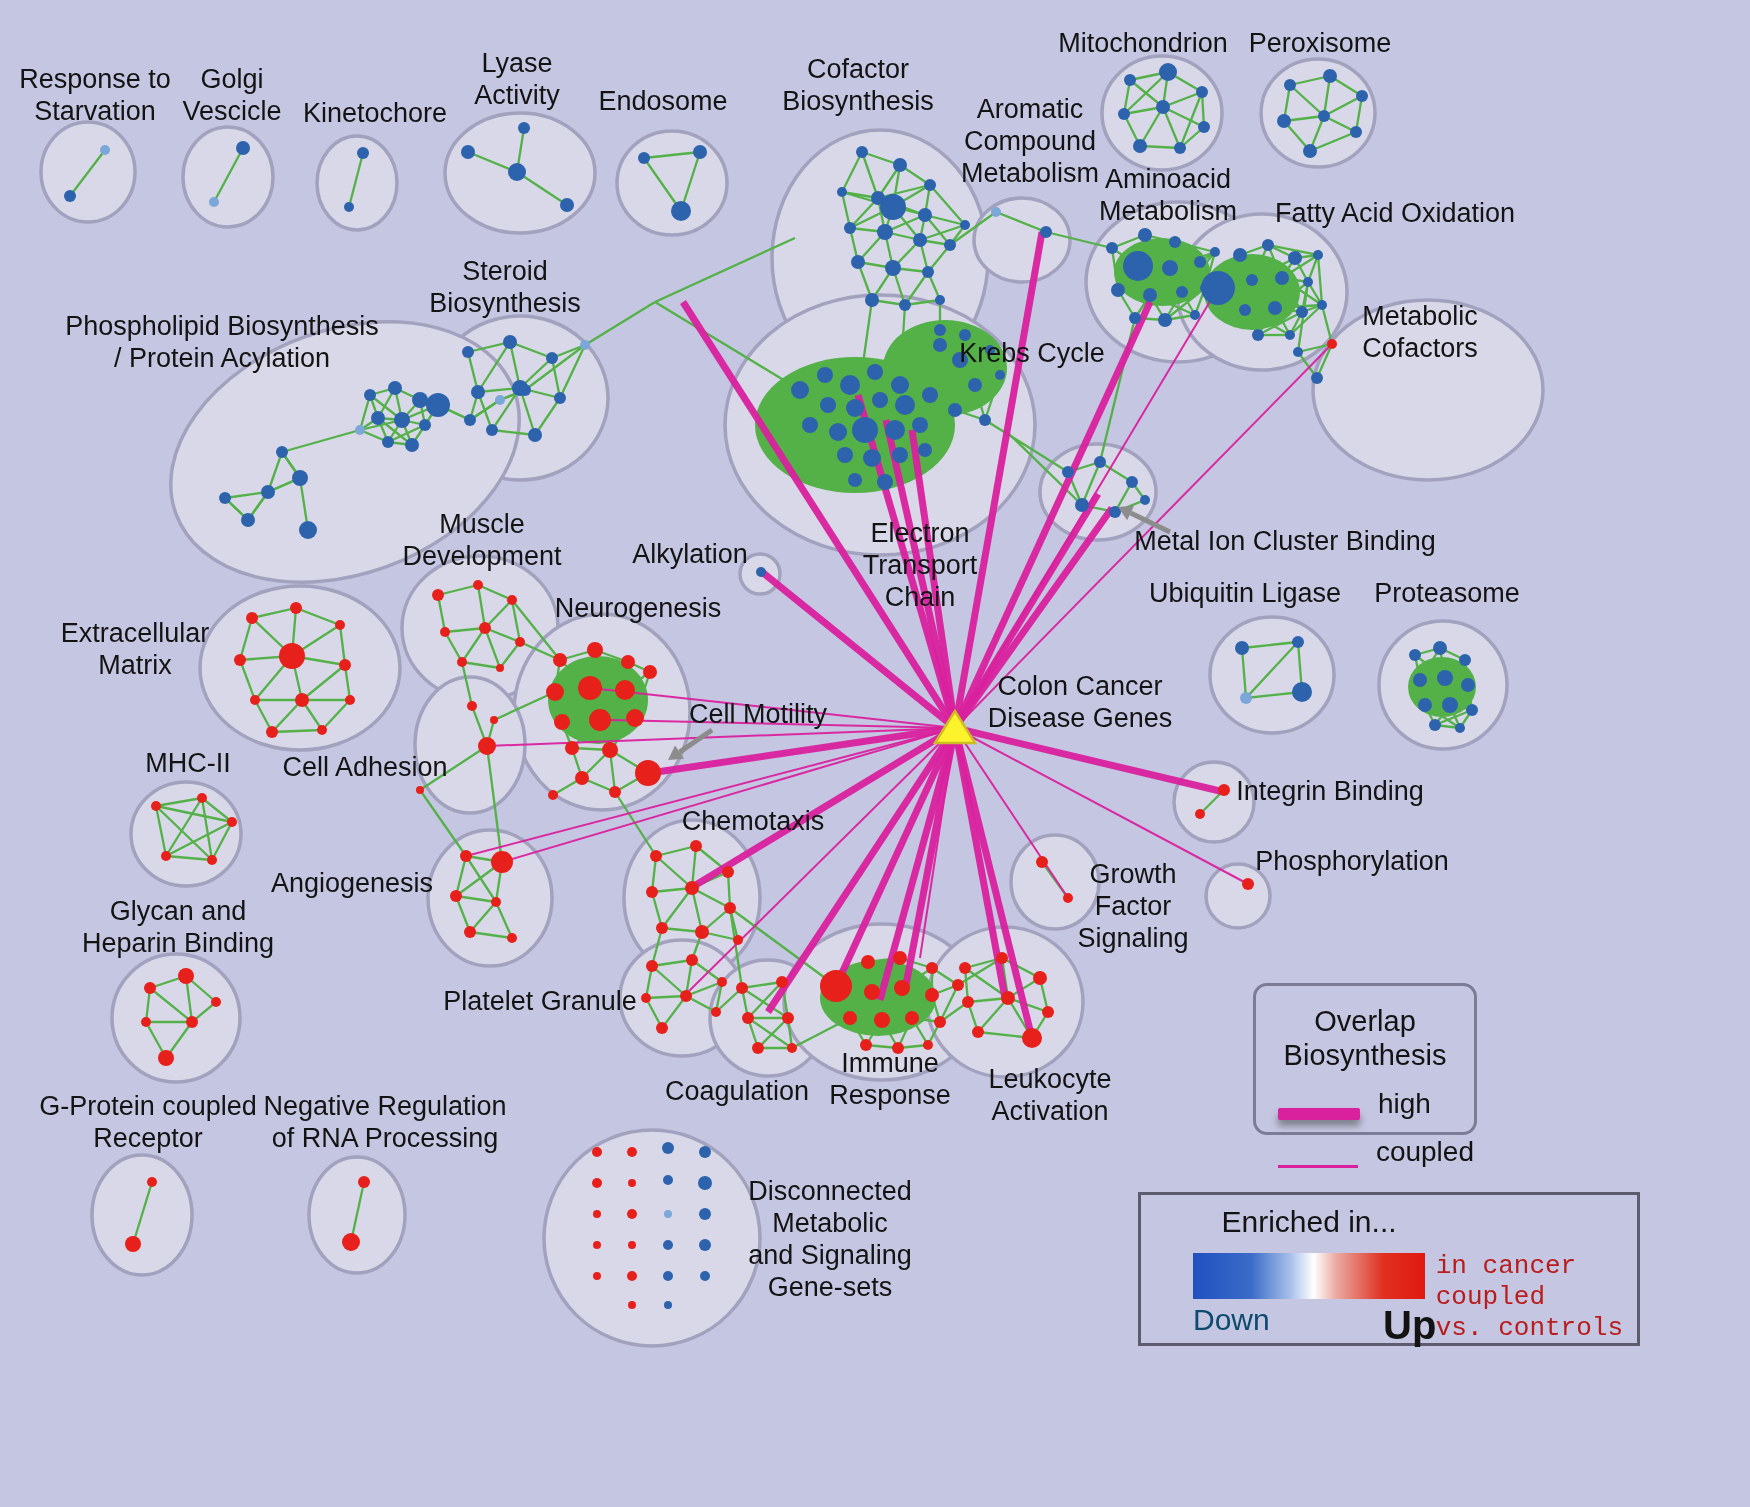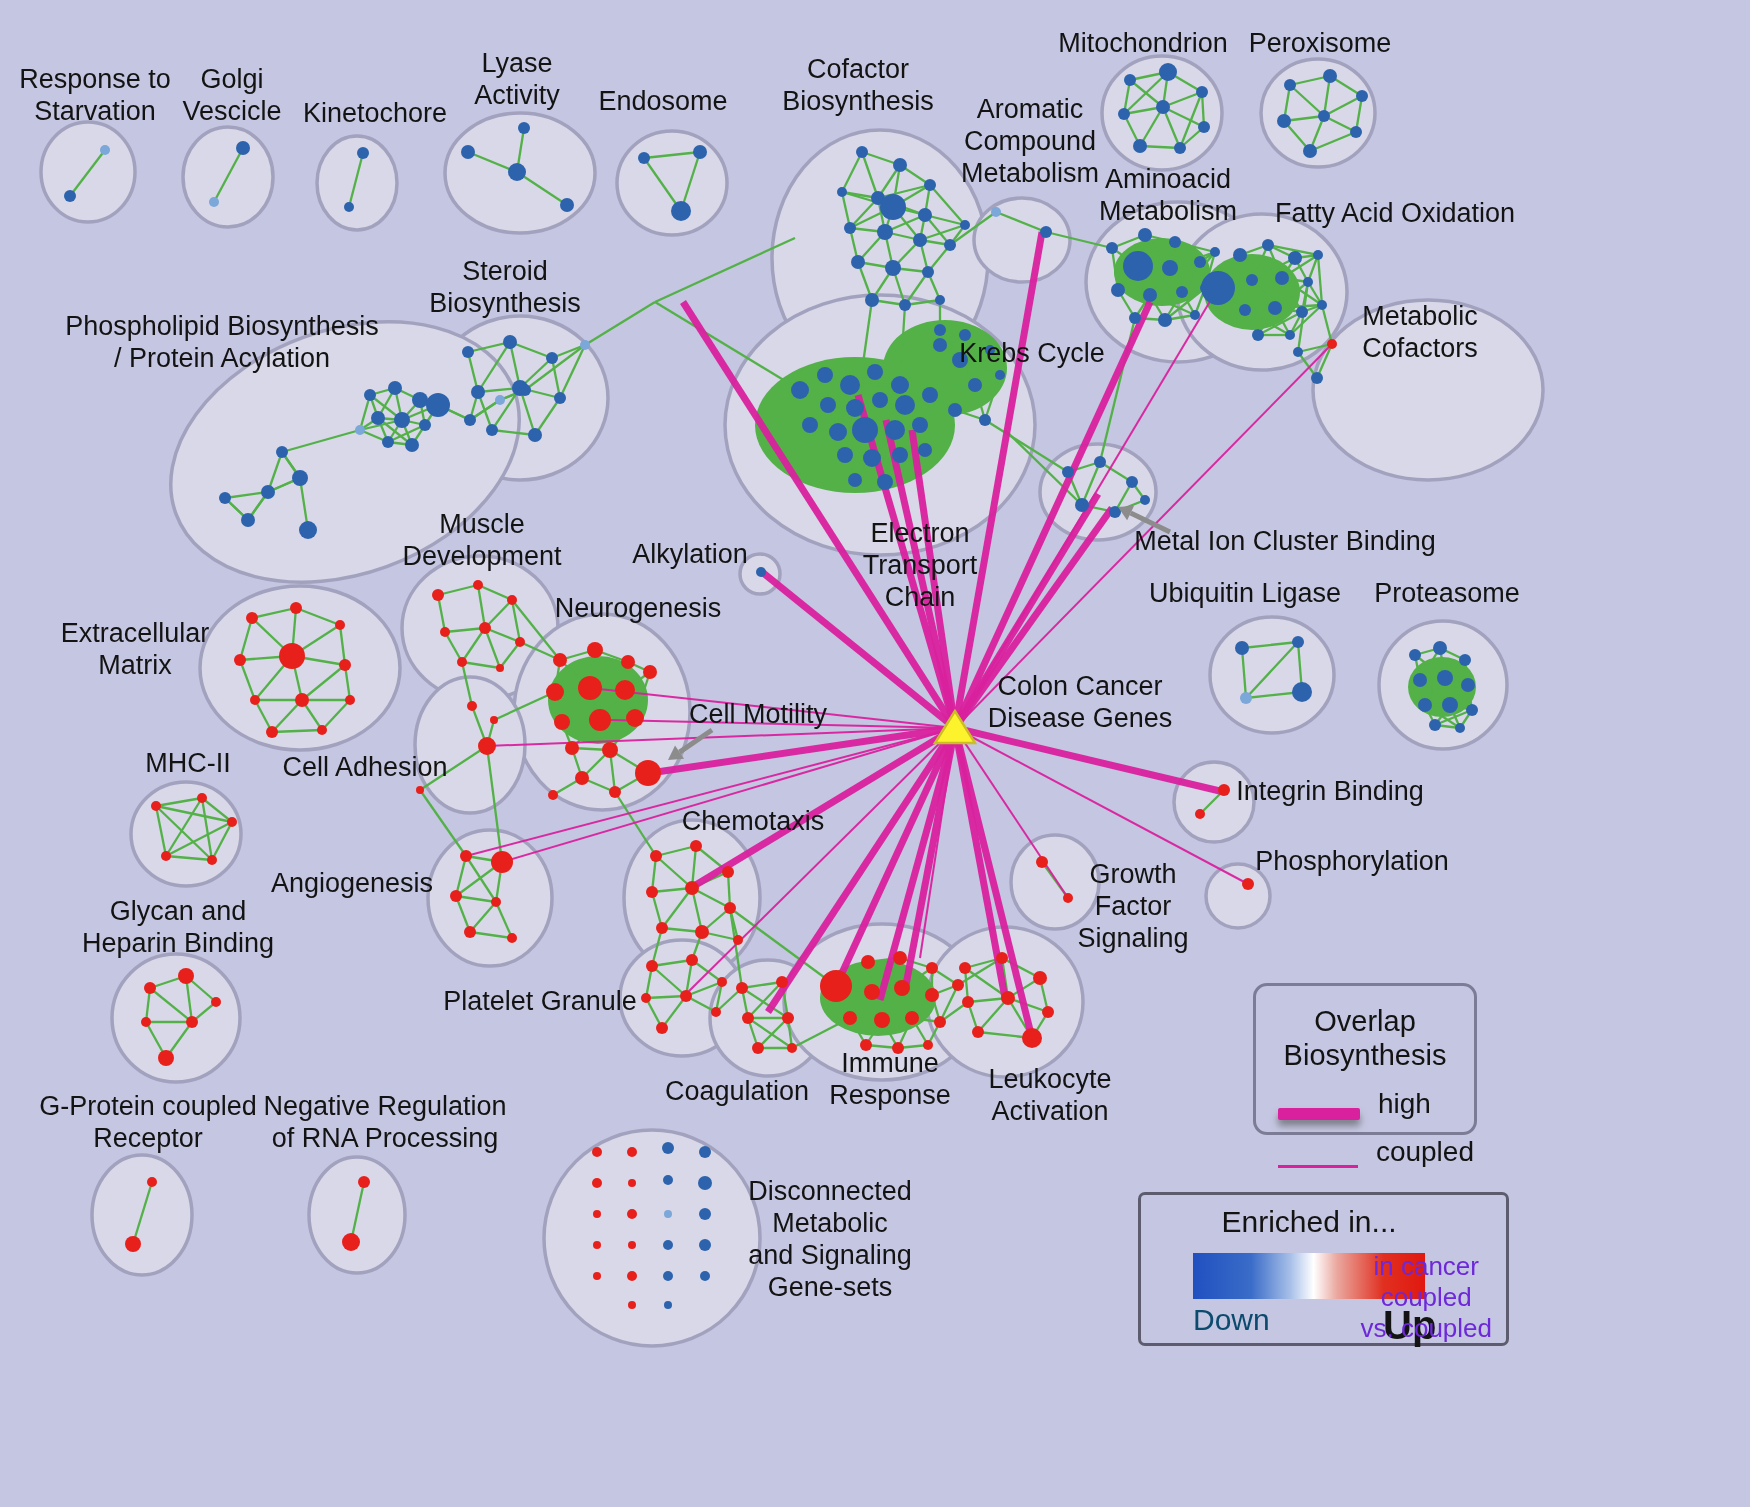--- a/index.html
+++ b/index.html
@@ -6,26 +6,26 @@
   .stage{position:relative;width:1750px;height:1507px;overflow:hidden;font-family:"Liberation Sans",sans-serif;}
   .stage svg{position:absolute;left:0;top:0;width:100%;height:100%;}
   .lbl{font-family:"Liberation Sans",sans-serif;font-size:27px;fill:#131313;}
   .legend{position:absolute;box-sizing:border-box;}
   .legend-ov{left:1253px;top:983px;width:224px;height:152px;border:3px solid #7c7c96;border-radius:14px;}
   .ov-title{text-align:center;font-size:29px;line-height:34px;color:#131313;margin-top:18px;}
   .ov-row{display:flex;align-items:flex-end;margin:16px 0 0 22px;}
   .sample-high{width:82px;height:12px;border-radius:2px;box-shadow:0 6px 7px rgba(70,70,70,.55);}
   .sample-mod{width:82px;height:3px;}
   .ov-lab{margin-left:18px;font-size:28px;color:#131313;}
-  .legend-en{left:1138px;top:1192px;width:371px;height:154px;border:3.5px solid #5c5c6e;border-radius:7px;}
+  .legend-en{left:1138px;top:1192px;width:502px;height:154px;border:3.5px solid #5c5c6e;border-radius:0;}
   .en-title{position:absolute;left:0;top:10px;width:336px;text-align:center;font-size:30px;color:#131313;}
   .en-bar{position:absolute;left:52px;top:58px;width:232px;height:46px;}
   .en-down{position:absolute;left:52px;top:108px;font-size:30px;color:#0c4a6e;}
   .en-up{position:absolute;left:242px;top:108px;font-size:40px;color:#131313;font-weight:bold;}
-  .en-note{position:absolute;right:14px;top:56px;text-align:center;font-size:26px;line-height:31px;color:#6d28d9;}
+  .en-note{position:absolute;right:14px;top:56px;text-align:left;font-size:26px;line-height:31px;color:#b91c1c;font-family:Liberation Mono, monospace;}
 </style>
 </head>
 <body>
 
 <div class="stage" style="background: rgb(197, 198, 225);">
   <svg id="diagram" xmlns="http://www.w3.org/2000/svg" viewBox="0 0 1750 1507">
       <g>
         <ellipse cx="88" cy="172" rx="47" ry="50" fill="#d8d8e8" stroke="#a2a2bf" stroke-width="3.5"></ellipse>
         <ellipse cx="228" cy="177" rx="45" ry="50" fill="#d8d8e8" stroke="#a2a2bf" stroke-width="3.5"></ellipse>
         <ellipse cx="357" cy="183" rx="40" ry="47" fill="#d8d8e8" stroke="#a2a2bf" stroke-width="3.5"></ellipse>
@@ -1080,16 +1080,16 @@
   </div>
 
   <div class="legend legend-en">
     <div class="en-title">Enriched in...</div>
     <div class="en-bar" id="en-bar" style="background: linear-gradient(90deg, rgb(32, 80, 192), rgb(58, 108, 200) 25%, rgb(168, 192, 232) 42%, rgb(255, 255, 255) 52%, rgb(234, 168, 160) 62%, rgb(224, 48, 32) 82%, rgb(224, 24, 16));"></div>
     <div class="en-down">Down</div>
     <div class="en-up">Up</div>
     <div class="en-note">
       <div>in cancer</div>
       <div>coupled</div>
-      <div>vs. coupled</div>
+      <div>vs. controls</div>
     </div>
   </div>
 </div>
 
 </body></html>

